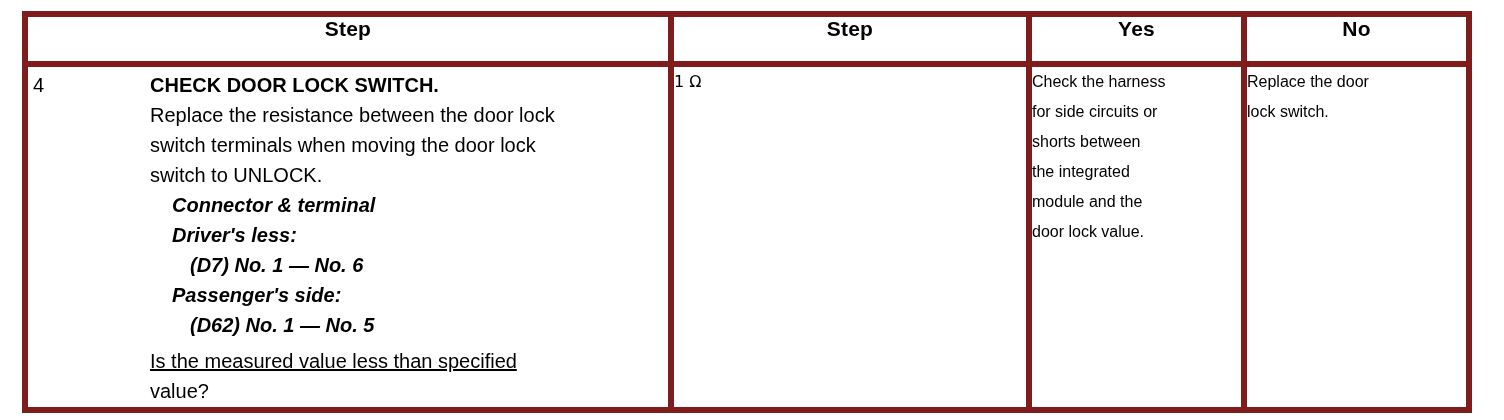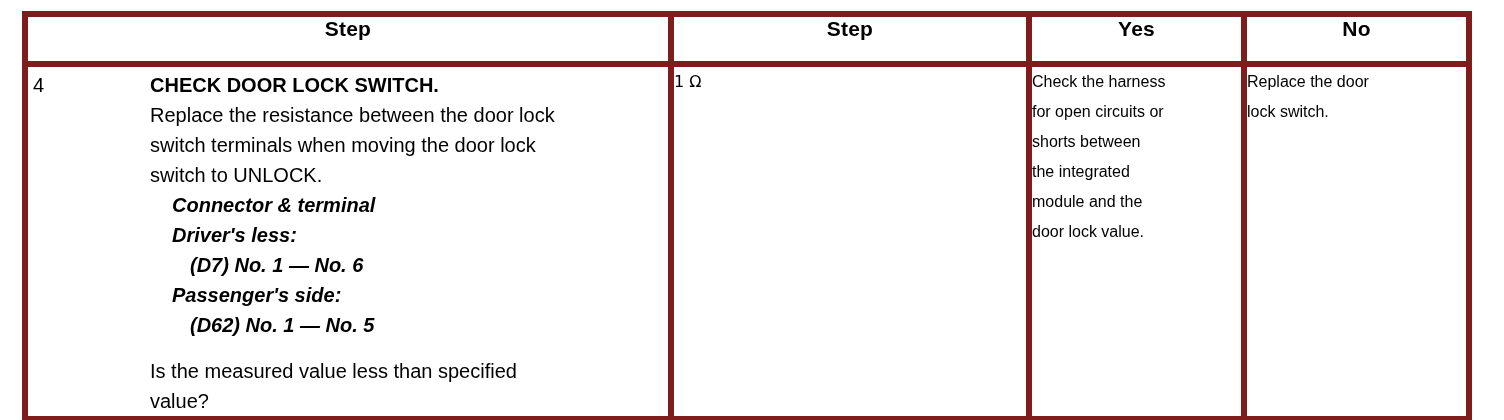--- a/index.html
+++ b/index.html
@@ -74,21 +74,21 @@
 
   .ln {
     font-size: 20px;
     line-height: 30px;
     white-space: nowrap;
   }
   .ln.bold   { font-weight: bold; }
   .ln.bi     { font-weight: bold; font-style: italic; }
   .ln.ind1   { padding-left: 22px; }
   .ln.ind2   { padding-left: 40px; }
-  .ln.gap    { margin-top: 16px; }
+  .ln.gap    { margin-top: 6px; text-decoration: underline; }
 
   td.value-cell,
   td.yes-cell,
   td.no-cell {
     padding: 3px 5px 0 5px;
   }
   .txt {
     font-size: 16px;
     line-height: 30px;
   }
@@ -133,21 +133,21 @@
             <div class="ln">value?</div>
           </div>
         </td>
 
         <td class="value-cell">
           <div class="txt omega">1 Ω</div>
         </td>
 
         <td class="yes-cell">
           <div class="txt">Check the harness</div>
-          <div class="txt">for open circuits or</div>
+          <div class="txt">for side circuits or</div>
           <div class="txt">shorts between</div>
           <div class="txt">the integrated</div>
           <div class="txt">module and the</div>
           <div class="txt">door lock value.</div>
         </td>
 
         <td class="no-cell">
           <div class="txt">Replace the door</div>
           <div class="txt">lock switch.</div>
         </td>

